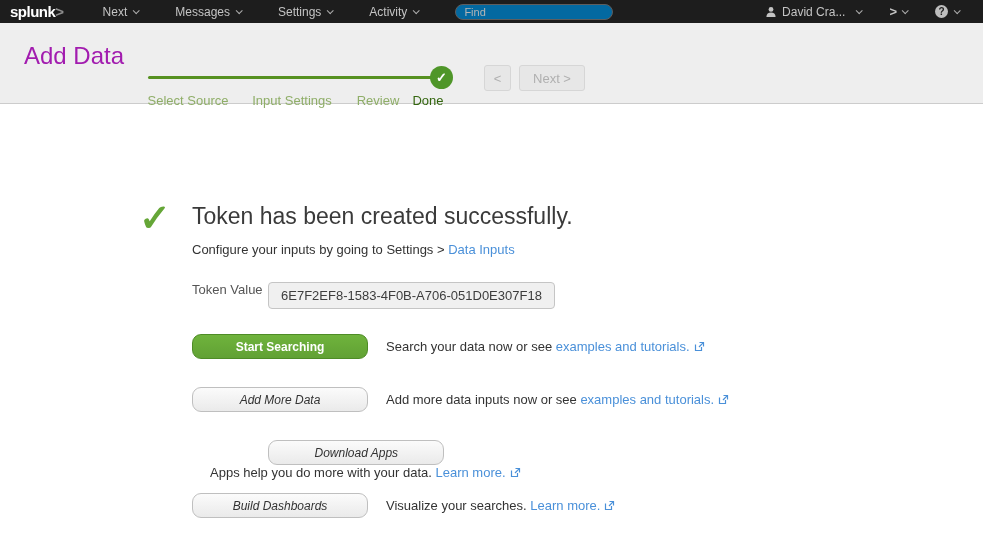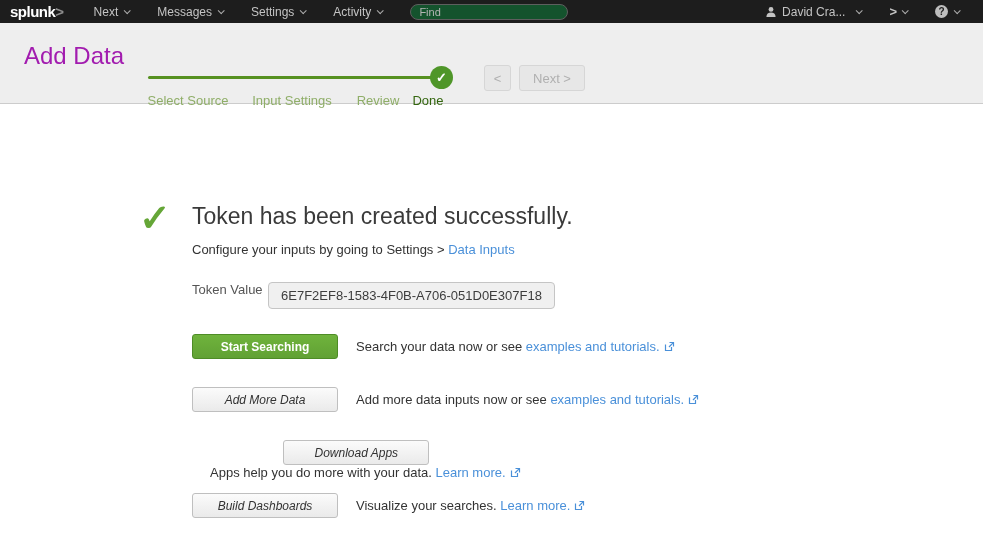--- a/index.html
+++ b/index.html
@@ -1,25 +1,25 @@
 <!DOCTYPE html>
 <html><head>
 <meta charset="utf-8">
 <style>
   * { margin:0; padding:0; box-sizing:border-box; }
   html,body { width:983px; height:539px; }
   body { font-family:"Liberation Sans", sans-serif; background:#fff; position:relative; overflow:hidden; }
 
   
-  .navbar { position:absolute; top:0; left:0; width:983px; height:23px; background:#1d1d1d; display:flex; align-items:center; }
+  .navbar { position:absolute; top:0; left:0; width:983px; height:23px; background:#1d1d1d; display:flex; align-items:center;gap:9px; }
   .logo { margin-left:10px; margin-right:16px; font-size:15px; font-weight:bold; color:#fff; letter-spacing:-0.5px; white-space:nowrap; }
   .logo .logo-caret { color:#8e8e8e; font-weight:bold; }
   .nav-item { color:#c4c4c4; font-size:12px; padding:0 14px; height:23px; display:flex; align-items:center; cursor:pointer; white-space:nowrap; }
   .caret { display:inline-block; width:5px; height:5px; border-right:1.4px solid currentColor; border-bottom:1.4px solid currentColor; transform:rotate(45deg) translateY(-1px); margin-left:6px; opacity:.85; }
-  .find-input { margin-left:14px; width:158px; height:16px; background:#14532d; border:1px solid #5e5e5e; border-radius:8px; color:#c9c9c9; font-size:11px; padding:0 8px; outline:none; font-family:"Liberation Sans", sans-serif; }
+  .find-input { margin-left:14px; width:158px; height:16px; background:#0369a1; border:1px solid #5e5e5e; border-radius:8px; color:#c9c9c9; font-size:11px; padding:0 8px; outline:none; font-family:"Liberation Sans", sans-serif; }
   .find-input::placeholder { color:#b5b5b5; opacity:1; }
   .nav-right { margin-left:auto; display:flex; align-items:center; margin-right:10px; }
   .user-item { display:flex; align-items:center; gap:5px; }
   .share-glyph { font-weight:bold; font-size:13px; letter-spacing:-1px; }
   .help-circle { display:inline-block; width:13px; height:13px; border-radius:50%; background:#bdbdbd; color:#1d1d1d; font-size:10px; font-weight:bold; line-height:13px; text-align:center; }
 
   
   .header { position:absolute; top:23px; left:0; width:983px; height:81px; background:#eeeeee; border-bottom:1px solid #cccccc; }
   .page-title { position:absolute; left:24px; top:19px; font-size:24px; color:#a21caf; }
   .progress-line { position:absolute; left:148px; top:53px; width:285px; height:3px; background:#569120; border-radius:2px; }
@@ -34,21 +34,21 @@
   
   .big-check { position:absolute; left:139px; top:196px; font-size:38px; font-weight:bold; color:#65a637; }
   .heading { position:absolute; left:192px; top:203px; font-size:23px; color:#3a3a3a; }
   .subtext { position:absolute; left:192px; top:242px; font-size:13px; color:#333; }
   a.link { color:#4a90d9; text-decoration:none; cursor:pointer; }
   .token-row { position:absolute; left:192px; top:282px; display:flex; align-items:flex-start; }
   .token-label { font-size:13px; color:#555; width:76px; }
   .token-box { background:#f0f0f0; border:1px solid #c5c5c5; border-radius:4px; padding:5px 12px; font-size:13px; color:#3d3d3d; white-space:nowrap; }
   .action-row { position:absolute; left:192px; display:flex; align-items:center; }
   .row-0 { top:334px; } .row-1 { top:387px; } .row-2 { top:440px;flex-direction:column; } .row-3 { top:493px; }
-  .act-btn { width:146px; height:25px; border-radius:3px; font-size:12px; cursor:pointer; font-family:"Liberation Sans", sans-serif; }
+  .act-btn { width:176px; height:25px; border-radius:9px; font-size:12px; cursor:pointer; font-family:"Liberation Sans", sans-serif; }
   .act-btn.primary { background:linear-gradient(#6fb33c,#61a134); border:1px solid #4e8c26; color:#fff; font-weight:bold; }
   .act-btn.secondary { background:linear-gradient(#fbfbfb,#eaeaea); border:1px solid #bfbfbf; color:#333;font-style:italic; }
   .act-desc { margin-left:18px; font-size:13px; color:#333; white-space:nowrap; }
   .ext-icon { display:inline-block; vertical-align:-1px; margin-left:4px; }
 </style>
 </head>
 <body>
 
 <div class="navbar">
   <div class="logo"><span>splunk</span><span class="logo-caret">&gt;</span></div>

